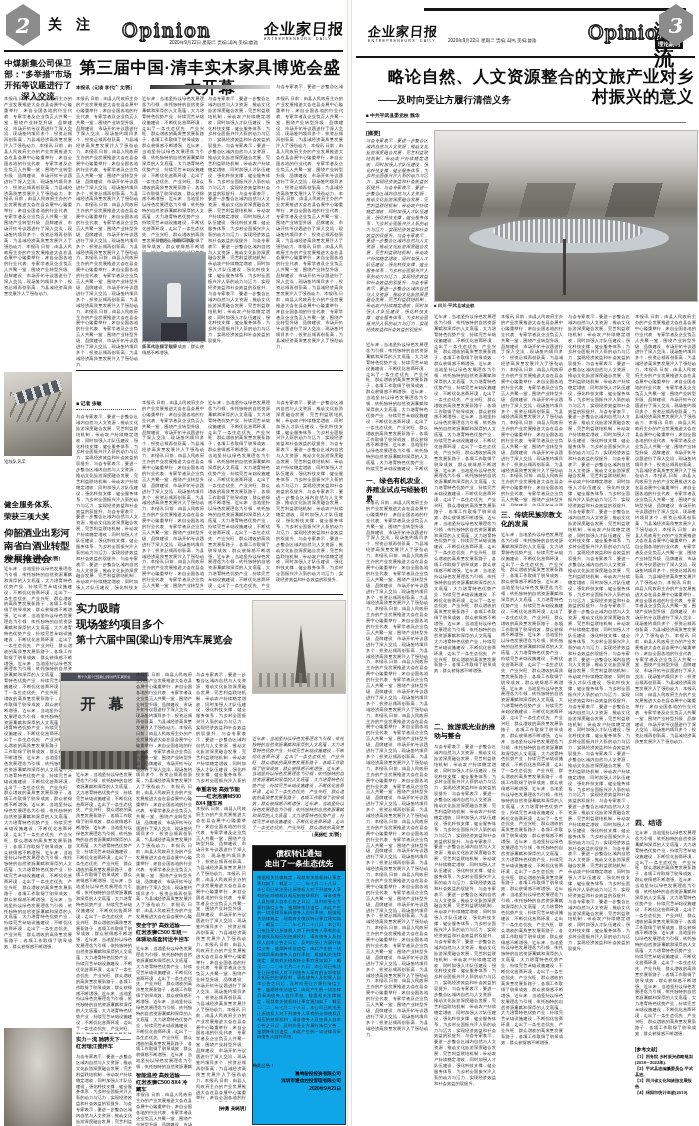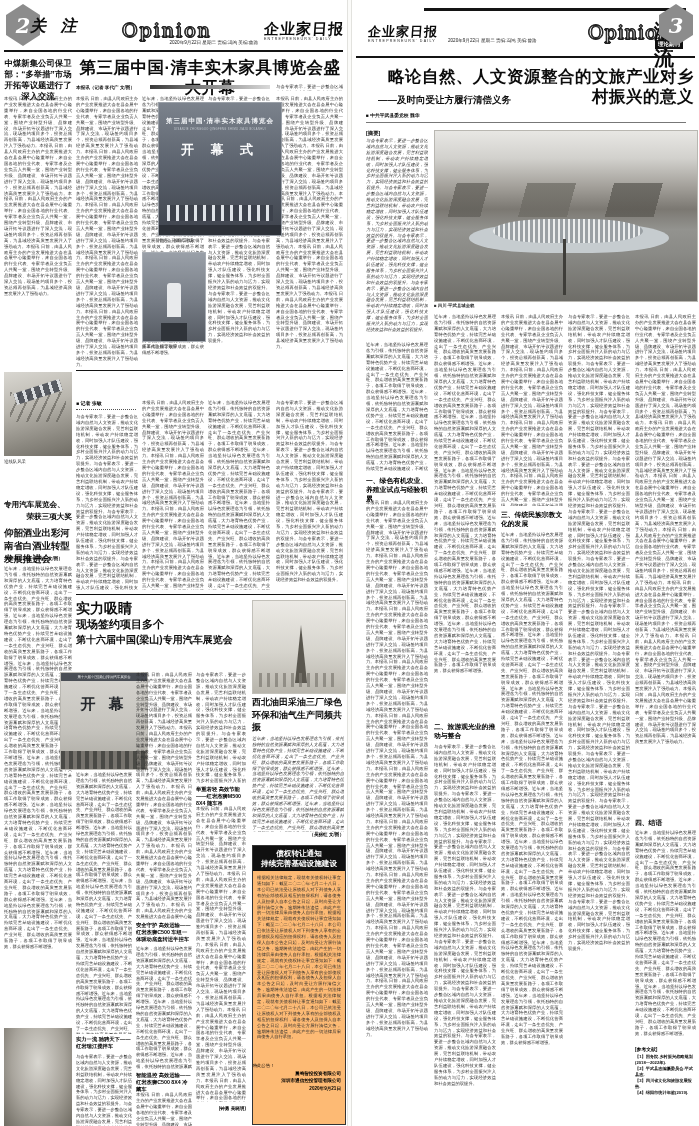--- a/index.html
+++ b/index.html
@@ -21,102 +21,94 @@
          display:flex;align-items:center;justify-content:center;
          color:#fff;font:italic bold 21px "DejaVu Serif",serif;}
   .outline{color:#fdfdfd;font-family:"DejaVu Serif",serif;
            -webkit-text-stroke:1px #222;
            text-shadow:-1px 0 0 #222,1px 0 0 #222,0 -1px 0 #222,0 1px 0 #222;}
   .masthead{font:bold 15px/15px "DejaVu Serif",serif;color:#0a0a0a;letter-spacing:1px;transform:skewX(-4deg);}
   .masthead-en{font:3.6px/4px "Liberation Sans",sans-serif;letter-spacing:1.2px;color:#222;}
   .dateline{font:4.6px/6px "Liberation Sans",sans-serif;color:#222;}
   .subhead{font:bold 5.3px/7px "Liberation Sans",sans-serif;color:#000;}
   .sec-head{font:bold 6.8px/9px "Liberation Sans",sans-serif;color:#000;}
-  .notice{position:absolute;border:1px solid #333;background:#fdba74;}
+  .notice{position:absolute;border:1px solid #333;background:#0ea5e9;}
   .notice-head{background:#101010;color:#fff;text-align:center;
                font:bold 7.6px/9.5px "Liberation Sans",sans-serif;padding:3px 0;}
   .sign{font:bold 4.6px/6.4px "Liberation Sans",sans-serif;color:#000;text-align:right;}
   .gradbar{background:linear-gradient(90deg,#3a3a3a,#d9d9d9);height:4px;}
   .people{background:repeating-linear-gradient(90deg,#dfe3e8 0 3px,#3c414b 3px 9px);}
   .crowd{background:repeating-linear-gradient(90deg,#4a4a46 0 4px,#76736d 4px 8px);}
 </style>
 </head>
 <body>
 
 <div id="canvas">
 
   <div class="pg" id="pgL">
 
     <div class="badge" style="left:6px;top:4px;">
       <span>2</span>
     </div>
-    <div class="abs hb" style="left:30px;top:16px;font-size:16px;letter-spacing:5px;font-style:italic;">关 注</div>
+    <div class="abs hb" style="left:48px;top:16px;font-size:14px;letter-spacing:5px;">关 注</div>
     <div class="abs outline" style="left:122px;top:19px;font-size:19px;letter-spacing:2px;">Opinion</div>
     <div class="abs dateline" style="left:128px;top:40px;width:130px;text-align:right;">2020年9月22日 星期二  责编:冯鸿  美编:曾路</div>
     <div class="abs" style="left:264px;top:22px;">
       <div class="masthead">企业家日报</div>
       <div class="masthead-en">ENTREPRENEURS' DAILY</div>
     </div>
     <div class="rule" style="left:4px;top:50px;width:339px;height:2px;"></div>
 
     <div class="abs hb" style="left:4px;top:58px;width:68px;font-size:8.4px;line-height:11px;text-align:center;">中煤新集公司保卫部：“多举措”市场开拓等议题进行了深入交流</div>
     <div class="abs greek" style="left:4px;top:96px;width:68px;height:272px;">本报讯 日前，由县人民政府主办的产业发展推进大会在县会展中心隆重举行，来自全国各地的行业代表、专家学者及企业负责人共聚一堂，围绕产业转型升级、品牌建设、市场开拓等议题进行了深入交流，现场签约项目多个，投资总额再创新高，为县域经济高质量发展注入了强劲动力。本报讯 日前，由县人民政府主办的产业发展推进大会在县会展中心隆重举行，来自全国各地的行业代表、专家学者及企业负责人共聚一堂，围绕产业转型升级、品牌建设、市场开拓等议题进行了深入交流，现场签约项目多个，投资总额再创新高，为县域经济高质量发展注入了强劲动力。本报讯 日前，由县人民政府主办的产业发展推进大会在县会展中心隆重举行，来自全国各地的行业代表、专家学者及企业负责人共聚一堂，围绕产业转型升级、品牌建设、市场开拓等议题进行了深入交流，现场签约项目多个，投资总额再创新高，为县域经济高质量发展注入了强劲动力。本报讯 日前，由县人民政府主办的产业发展推进大会在县会展中心隆重举行，来自全国各地的行业代表、专家学者及企业负责人共聚一堂，围绕产业转型升级、品牌建设、市场开拓等议题进行了深入交流，现场签约项目多个，投资总额再创新高，为县域经济高质量发展注入了强劲动力。</div>
     <div class="photo" style="left:4px;top:372px;width:68px;height:84px;
          background:linear-gradient(165deg,#d9d7d1 0%,#b9b6ae 40%,#8d8a82 75%,#6f6c64 100%);">
       <div class="abs" style="left:6px;top:20px;width:56px;height:30px;
            background:repeating-linear-gradient(115deg,#55534d 0 2px,transparent 2px 9px);opacity:.55;"></div>
       <div class="abs people" style="left:10px;top:14px;width:48px;height:12px;opacity:.8;transform:rotate(-18deg);"></div>
     </div>
     <div class="abs cap" style="left:4px;top:459px;">巡线队风采</div>
-    <div class="abs hb" style="left:4px;top:500px;width:68px;font-size:7.6px;line-height:10px;">专用汽车展览会、</div>
-    <div class="abs hb" style="left:4px;top:512px;width:68px;font-size:7.6px;line-height:10px;text-align:right;">荣获三项大奖</div>
+    <div class="abs hb" style="left:4px;top:500px;width:68px;font-size:7.6px;line-height:10px;">健全服务体系、</div>
+    <div class="abs hb" style="left:4px;top:512px;width:68px;font-size:7.6px;line-height:10px;">荣获三项大奖</div>
     <div class="abs hb" style="left:4px;top:526px;width:68px;font-size:9.4px;line-height:13px;">仰韶酒业出彩河南省白酒业转型发展推进会</div>
     <div class="abs hb" style="left:4px;top:556px;width:68px;font-size:4.6px;line-height:6px;">本报讯（记者 李代广 文/图）</div>
     <div class="abs greek" style="left:4px;top:566px;width:68px;height:458px;">近年来，当地坚持以绿色发展理念为引领，依托独特的自然资源禀赋和深厚的人文底蕴，大力培育特色优势产业，持续完善基础设施建设，不断优化营商环境，走出了一条生态优先、产业兴旺、群众增收的高质量发展新路子，各项工作取得了明显成效，群众获得感不断增强。近年来，当地坚持以绿色发展理念为引领，依托独特的自然资源禀赋和深厚的人文底蕴，大力培育特色优势产业，持续完善基础设施建设，不断优化营商环境，走出了一条生态优先、产业兴旺、群众增收的高质量发展新路子，各项工作取得了明显成效，群众获得感不断增强。近年来，当地坚持以绿色发展理念为引领，依托独特的自然资源禀赋和深厚的人文底蕴，大力培育特色优势产业，持续完善基础设施建设，不断优化营商环境，走出了一条生态优先、产业兴旺、群众增收的高质量发展新路子，各项工作取得了明显成效，群众获得感不断增强。近年来，当地坚持以绿色发展理念为引领，依托独特的自然资源禀赋和深厚的人文底蕴，大力培育特色优势产业，持续完善基础设施建设，不断优化营商环境，走出了一条生态优先、产业兴旺、群众增收的高质量发展新路子，各项工作取得了明显成效，群众获得感不断增强。近年来，当地坚持以绿色发展理念为引领，依托独特的自然资源禀赋和深厚的人文底蕴，大力培育特色优势产业，持续完善基础设施建设，不断优化营商环境，走出了一条生态优先、产业兴旺、群众增收的高质量发展新路子，各项工作取得了明显成效，群众获得感不断增强。近年来，当地坚持以绿色发展理念为引领，依托独特的自然资源禀赋和深厚的人文底蕴，大力培育特色优势产业，持续完善基础设施建设，不断优化营商环境，走出了一条生态优先、产业兴旺、群众增收的高质量发展新路子，各项工作取得了明显成效，群众获得感不断增强。近年来，当地坚持以绿色发展理念为引领，依托独特的自然资源禀赋和深厚的人文底蕴，大力培育特色优势产业，持续完善基础设施建设，不断优化营商环境，走出了一条生态优先、产业兴旺、群众增收的高质量发展新路子，各项工作取得了明显成效，群众获得感不断增强。近年来，当地坚持以绿色发展理念为引领，依托独特的自然资源禀赋和深厚的人文底蕴，大力培育特色优势产业，持续完善基础设施建设，不断优化营商环境，走出了一条生态优先、产业兴旺、群众增收的高质量发展新路子，各项工作取得了明显成效，群众获得感不断增强。</div>
     <div class="photo" style="left:4px;top:1028px;width:68px;height:98px;
          background:radial-gradient(ellipse at 50% 35%,#d8d6d0 0%,#a8a49c 55%,#6f6b62 100%);"></div>
 
     <div class="abs hb" style="left:76px;top:57px;width:268px;font-size:16.5px;line-height:20px;text-align:center;letter-spacing:.5px;">第三届中国·清丰实木家具博览会盛大开幕</div>
     <div class="abs hb" style="left:76px;top:85px;font-size:4.6px;">本报讯（记者 李代广 文/图）</div>
     <div class="abs gradbar" style="left:150px;top:85px;width:120px;"></div>
     <div class="abs greek" style="left:276px;top:84px;width:67px;height:7px;">与会专家表示，要进一步整合区域内自然与人文资源，推动文化旅游深度融合发展，完善利益联结机制，带动农户持续稳定增收，同时加强人才队伍建设，强化科技支撑，健全服务体系，为乡村全面振兴注入新的动力与活力，实现经济效益和社会效益的双提升。</div>
 
     <div class="abs greek" style="left:76px;top:96px;width:62px;height:272px;">本报讯 日前，由县人民政府主办的产业发展推进大会在县会展中心隆重举行，来自全国各地的行业代表、专家学者及企业负责人共聚一堂，围绕产业转型升级、品牌建设、市场开拓等议题进行了深入交流，现场签约项目多个，投资总额再创新高，为县域经济高质量发展注入了强劲动力。本报讯 日前，由县人民政府主办的产业发展推进大会在县会展中心隆重举行，来自全国各地的行业代表、专家学者及企业负责人共聚一堂，围绕产业转型升级、品牌建设、市场开拓等议题进行了深入交流，现场签约项目多个，投资总额再创新高，为县域经济高质量发展注入了强劲动力。本报讯 日前，由县人民政府主办的产业发展推进大会在县会展中心隆重举行，来自全国各地的行业代表、专家学者及企业负责人共聚一堂，围绕产业转型升级、品牌建设、市场开拓等议题进行了深入交流，现场签约项目多个，投资总额再创新高，为县域经济高质量发展注入了强劲动力。本报讯 日前，由县人民政府主办的产业发展推进大会在县会展中心隆重举行，来自全国各地的行业代表、专家学者及企业负责人共聚一堂，围绕产业转型升级、品牌建设、市场开拓等议题进行了深入交流，现场签约项目多个，投资总额再创新高，为县域经济高质量发展注入了强劲动力。本报讯 日前，由县人民政府主办的产业发展推进大会在县会展中心隆重举行，来自全国各地的行业代表、专家学者及企业负责人共聚一堂，围绕产业转型升级、品牌建设、市场开拓等议题进行了深入交流，现场签约项目多个，投资总额再创新高，为县域经济高质量发展注入了强劲动力。</div>
     <div class="abs greek" style="left:142px;top:96px;width:62px;height:272px;">近年来，当地坚持以绿色发展理念为引领，依托独特的自然资源禀赋和深厚的人文底蕴，大力培育特色优势产业，持续完善基础设施建设，不断优化营商环境，走出了一条生态优先、产业兴旺、群众增收的高质量发展新路子，各项工作取得了明显成效，群众获得感不断增强。近年来，当地坚持以绿色发展理念为引领，依托独特的自然资源禀赋和深厚的人文底蕴，大力培育特色优势产业，持续完善基础设施建设，不断优化营商环境，走出了一条生态优先、产业兴旺、群众增收的高质量发展新路子，各项工作取得了明显成效，群众获得感不断增强。近年来，当地坚持以绿色发展理念为引领，依托独特的自然资源禀赋和深厚的人文底蕴，大力培育特色优势产业，持续完善基础设施建设，不断优化营商环境，走出了一条生态优先、产业兴旺、群众增收的高质量发展新路子，各项工作取得了明显成效，群众获得感不断增强。近年来，当地坚持以绿色发展理念为引领，依托独特的自然资源禀赋和深厚的人文底蕴，大力培育特色优势产业，持续完善基础设施建设，不断优化营商环境，走出了一条生态优先、产业兴旺、群众增收的高质量发展新路子，各项工作取得了明显成效，群众获得感不断增强。近年来，当地坚持以绿色发展理念为引领，依托独特的自然资源禀赋和深厚的人文底蕴，大力培育特色优势产业，持续完善基础设施建设，不断优化营商环境，走出了一条生态优先、产业兴旺、群众增收的高质量发展新路子，各项工作取得了明显成效，群众获得感不断增强。</div>
     <div class="abs greek" style="left:208px;top:96px;width:62px;height:272px;">与会专家表示，要进一步整合区域内自然与人文资源，推动文化旅游深度融合发展，完善利益联结机制，带动农户持续稳定增收，同时加强人才队伍建设，强化科技支撑，健全服务体系，为乡村全面振兴注入新的动力与活力，实现经济效益和社会效益的双提升。与会专家表示，要进一步整合区域内自然与人文资源，推动文化旅游深度融合发展，完善利益联结机制，带动农户持续稳定增收，同时加强人才队伍建设，强化科技支撑，健全服务体系，为乡村全面振兴注入新的动力与活力，实现经济效益和社会效益的双提升。与会专家表示，要进一步整合区域内自然与人文资源，推动文化旅游深度融合发展，完善利益联结机制，带动农户持续稳定增收，同时加强人才队伍建设，强化科技支撑，健全服务体系，为乡村全面振兴注入新的动力与活力，实现经济效益和社会效益的双提升。与会专家表示，要进一步整合区域内自然与人文资源，推动文化旅游深度融合发展，完善利益联结机制，带动农户持续稳定增收，同时加强人才队伍建设，强化科技支撑，健全服务体系，为乡村全面振兴注入新的动力与活力，实现经济效益和社会效益的双提升。与会专家表示，要进一步整合区域内自然与人文资源，推动文化旅游深度融合发展，完善利益联结机制，带动农户持续稳定增收，同时加强人才队伍建设，强化科技支撑，健全服务体系，为乡村全面振兴注入新的动力与活力，实现经济效益和社会效益的双提升。</div>
     <div class="abs greek" style="left:276px;top:96px;width:67px;height:272px;">本报讯 日前，由县人民政府主办的产业发展推进大会在县会展中心隆重举行，来自全国各地的行业代表、专家学者及企业负责人共聚一堂，围绕产业转型升级、品牌建设、市场开拓等议题进行了深入交流，现场签约项目多个，投资总额再创新高，为县域经济高质量发展注入了强劲动力。本报讯 日前，由县人民政府主办的产业发展推进大会在县会展中心隆重举行，来自全国各地的行业代表、专家学者及企业负责人共聚一堂，围绕产业转型升级、品牌建设、市场开拓等议题进行了深入交流，现场签约项目多个，投资总额再创新高，为县域经济高质量发展注入了强劲动力。本报讯 日前，由县人民政府主办的产业发展推进大会在县会展中心隆重举行，来自全国各地的行业代表、专家学者及企业负责人共聚一堂，围绕产业转型升级、品牌建设、市场开拓等议题进行了深入交流，现场签约项目多个，投资总额再创新高，为县域经济高质量发展注入了强劲动力。本报讯 日前，由县人民政府主办的产业发展推进大会在县会展中心隆重举行，来自全国各地的行业代表、专家学者及企业负责人共聚一堂，围绕产业转型升级、品牌建设、市场开拓等议题进行了深入交流，现场签约项目多个，投资总额再创新高，为县域经济高质量发展注入了强劲动力。本报讯 日前，由县人民政府主办的产业发展推进大会在县会展中心隆重举行，来自全国各地的行业代表、专家学者及企业负责人共聚一堂，围绕产业转型升级、品牌建设、市场开拓等议题进行了深入交流，现场签约项目多个，投资总额再创新高，为县域经济高质量发展注入了强劲动力。</div>
 
-    <div class="photo" style="left:158px;top:102px;width:122px;height:132px;
-         background:linear-gradient(180deg,#7b828c 0%,#5d646f 45%,#3e434c 100%);border:1px solid #9aa0a8;">
-      <div style="margin-top:14px;text-align:center;color:#f2f4f7;font-weight:bold;font-size:6.5px;letter-spacing:1px;">第三届中国·清丰实木家具博览会</div>
-      <div style="text-align:center;color:#c8cdd4;font-size:2.6px;letter-spacing:.4px;margin-top:2px;">DISANJIE ZHONGGUO QINGFENG SHIMU JIAJU BOLANHUI</div>
-      <div style="text-align:center;color:#fafbfc;font-weight:bold;font-size:13px;letter-spacing:6px;margin-top:10px;font-family:'DejaVu Serif',serif;">开 幕 式</div>
-      <div class="people" style="position:absolute;left:8px;bottom:14px;width:106px;height:16px;"></div>
-      <div style="position:absolute;left:0;bottom:0;width:100%;height:10px;background:#2d3138;"></div>
-    </div>
     <div class="abs cap" style="left:158px;top:238px;">博览会开幕式现场</div>
 
     <div class="photo" style="left:142px;top:252px;width:62px;height:88px;
          background:linear-gradient(180deg,#9aa0a8 0%,#767c85 55%,#555a62 100%);border:1px solid #a8adb4;">
       <div style="position:absolute;left:24px;top:30px;width:14px;height:34px;background:#e8eaec;border-radius:3px 3px 0 0;"></div>
       <div style="position:absolute;left:18px;bottom:0;width:26px;height:18px;background:#30343a;"></div>
     </div>
     <div class="abs cap" style="left:142px;top:344px;">开幕式上领导致辞</div>
 
     <div class="rule" style="left:76px;top:370px;width:267px;height:1px;"></div>
 
     <div class="abs hb" style="left:76px;top:400px;width:60px;font-size:5px;border-bottom:1px dotted #555;padding-bottom:3px;">■ 记者 张敏</div>
     <div class="abs greek" style="left:76px;top:414px;width:62px;height:176px;">与会专家表示，要进一步整合区域内自然与人文资源，推动文化旅游深度融合发展，完善利益联结机制，带动农户持续稳定增收，同时加强人才队伍建设，强化科技支撑，健全服务体系，为乡村全面振兴注入新的动力与活力，实现经济效益和社会效益的双提升。与会专家表示，要进一步整合区域内自然与人文资源，推动文化旅游深度融合发展，完善利益联结机制，带动农户持续稳定增收，同时加强人才队伍建设，强化科技支撑，健全服务体系，为乡村全面振兴注入新的动力与活力，实现经济效益和社会效益的双提升。与会专家表示，要进一步整合区域内自然与人文资源，推动文化旅游深度融合发展，完善利益联结机制，带动农户持续稳定增收，同时加强人才队伍建设，强化科技支撑，健全服务体系，为乡村全面振兴注入新的动力与活力，实现经济效益和社会效益的双提升。与会专家表示，要进一步整合区域内自然与人文资源，推动文化旅游深度融合发展，完善利益联结机制，带动农户持续稳定增收，同时加强人才队伍建设，强化科技支撑，健全服务体系，为乡村全面振兴注入新的动力与活力，实现经济效益和社会效益的双提升。</div>
     <div class="abs greek" style="left:142px;top:400px;width:62px;height:190px;">本报讯 日前，由县人民政府主办的产业发展推进大会在县会展中心隆重举行，来自全国各地的行业代表、专家学者及企业负责人共聚一堂，围绕产业转型升级、品牌建设、市场开拓等议题进行了深入交流，现场签约项目多个，投资总额再创新高，为县域经济高质量发展注入了强劲动力。本报讯 日前，由县人民政府主办的产业发展推进大会在县会展中心隆重举行，来自全国各地的行业代表、专家学者及企业负责人共聚一堂，围绕产业转型升级、品牌建设、市场开拓等议题进行了深入交流，现场签约项目多个，投资总额再创新高，为县域经济高质量发展注入了强劲动力。本报讯 日前，由县人民政府主办的产业发展推进大会在县会展中心隆重举行，来自全国各地的行业代表、专家学者及企业负责人共聚一堂，围绕产业转型升级、品牌建设、市场开拓等议题进行了深入交流，现场签约项目多个，投资总额再创新高，为县域经济高质量发展注入了强劲动力。本报讯 日前，由县人民政府主办的产业发展推进大会在县会展中心隆重举行，来自全国各地的行业代表、专家学者及企业负责人共聚一堂，围绕产业转型升级、品牌建设、市场开拓等议题进行了深入交流，现场签约项目多个，投资总额再创新高，为县域经济高质量发展注入了强劲动力。</div>
     <div class="abs greek" style="left:208px;top:400px;width:62px;height:190px;">近年来，当地坚持以绿色发展理念为引领，依托独特的自然资源禀赋和深厚的人文底蕴，大力培育特色优势产业，持续完善基础设施建设，不断优化营商环境，走出了一条生态优先、产业兴旺、群众增收的高质量发展新路子，各项工作取得了明显成效，群众获得感不断增强。近年来，当地坚持以绿色发展理念为引领，依托独特的自然资源禀赋和深厚的人文底蕴，大力培育特色优势产业，持续完善基础设施建设，不断优化营商环境，走出了一条生态优先、产业兴旺、群众增收的高质量发展新路子，各项工作取得了明显成效，群众获得感不断增强。近年来，当地坚持以绿色发展理念为引领，依托独特的自然资源禀赋和深厚的人文底蕴，大力培育特色优势产业，持续完善基础设施建设，不断优化营商环境，走出了一条生态优先、产业兴旺、群众增收的高质量发展新路子，各项工作取得了明显成效，群众获得感不断增强。近年来，当地坚持以绿色发展理念为引领，依托独特的自然资源禀赋和深厚的人文底蕴，大力培育特色优势产业，持续完善基础设施建设，不断优化营商环境，走出了一条生态优先、产业兴旺、群众增收的高质量发展新路子，各项工作取得了明显成效，群众获得感不断增强。</div>
     <div class="abs greek" style="left:276px;top:400px;width:67px;height:190px;">与会专家表示，要进一步整合区域内自然与人文资源，推动文化旅游深度融合发展，完善利益联结机制，带动农户持续稳定增收，同时加强人才队伍建设，强化科技支撑，健全服务体系，为乡村全面振兴注入新的动力与活力，实现经济效益和社会效益的双提升。与会专家表示，要进一步整合区域内自然与人文资源，推动文化旅游深度融合发展，完善利益联结机制，带动农户持续稳定增收，同时加强人才队伍建设，强化科技支撑，健全服务体系，为乡村全面振兴注入新的动力与活力，实现经济效益和社会效益的双提升。与会专家表示，要进一步整合区域内自然与人文资源，推动文化旅游深度融合发展，完善利益联结机制，带动农户持续稳定增收，同时加强人才队伍建设，强化科技支撑，健全服务体系，为乡村全面振兴注入新的动力与活力，实现经济效益和社会效益的双提升。与会专家表示，要进一步整合区域内自然与人文资源，推动文化旅游深度融合发展，完善利益联结机制，带动农户持续稳定增收，同时加强人才队伍建设，强化科技支撑，健全服务体系，为乡村全面振兴注入新的动力与活力，实现经济效益和社会效益的双提升。</div>
 
     <div class="rule" style="left:76px;top:594px;width:267px;height:1px;"></div>
 
-    <div class="abs hb" style="left:76px;top:601px;font-size:14px;line-height:15px;">实力吸睛</div>
+    <div class="abs hb" style="left:76px;top:601px;font-size:11px;line-height:15px;">实力吸睛</div>
     <div class="abs hb" style="left:76px;top:617px;font-size:11px;line-height:15px;">现场签约项目多个</div>
     <div class="abs hb" style="left:76px;top:633px;font-size:10px;line-height:14px;">第十六届中国(梁山)专用汽车展览会</div>
 
     <div class="photo" style="left:60px;top:672px;width:86px;height:96px;
          background:linear-gradient(180deg,#d6d4cf 0%,#c4c2bc 60%,#a9a7a0 100%);border:1px solid #b9b7b1;">
       <div style="background:#4a4e55;color:#eceef0;font-size:3.4px;text-align:center;padding:2px 1px;">第十六届中国(梁山)专用汽车展览会</div>
       <div style="text-align:center;color:#23262b;font-weight:bold;font-size:15px;letter-spacing:4px;margin-top:14px;font-family:'DejaVu Serif',serif;">开 幕</div>
       <div class="crowd" style="position:absolute;left:0;bottom:0;width:100%;height:18px;"></div>
     </div>
 
@@ -135,28 +127,27 @@
     <div class="abs greek" style="left:196px;top:806px;width:50px;height:296px;">本报讯 日前，由县人民政府主办的产业发展推进大会在县会展中心隆重举行，来自全国各地的行业代表、专家学者及企业负责人共聚一堂，围绕产业转型升级、品牌建设、市场开拓等议题进行了深入交流，现场签约项目多个，投资总额再创新高，为县域经济高质量发展注入了强劲动力。本报讯 日前，由县人民政府主办的产业发展推进大会在县会展中心隆重举行，来自全国各地的行业代表、专家学者及企业负责人共聚一堂，围绕产业转型升级、品牌建设、市场开拓等议题进行了深入交流，现场签约项目多个，投资总额再创新高，为县域经济高质量发展注入了强劲动力。本报讯 日前，由县人民政府主办的产业发展推进大会在县会展中心隆重举行，来自全国各地的行业代表、专家学者及企业负责人共聚一堂，围绕产业转型升级、品牌建设、市场开拓等议题进行了深入交流，现场签约项目多个，投资总额再创新高，为县域经济高质量发展注入了强劲动力。本报讯 日前，由县人民政府主办的产业发展推进大会在县会展中心隆重举行，来自全国各地的行业代表、专家学者及企业负责人共聚一堂，围绕产业转型升级、品牌建设、市场开拓等议题进行了深入交流，现场签约项目多个，投资总额再创新高，为县域经济高质量发展注入了强劲动力。本报讯 日前，由县人民政府主办的产业发展推进大会在县会展中心隆重举行，来自全国各地的行业代表、专家学者及企业负责人共聚一堂，围绕产业转型升级、品牌建设、市场开拓等议题进行了深入交流，现场签约项目多个，投资总额再创新高，为县域经济高质量发展注入了强劲动力。本报讯 日前，由县人民政府主办的产业发展推进大会在县会展中心隆重举行，来自全国各地的行业代表、专家学者及企业负责人共聚一堂，围绕产业转型升级、品牌建设、市场开拓等议题进行了深入交流，现场签约项目多个，投资总额再创新高，为县域经济高质量发展注入了强劲动力。</div>
     <div class="abs sign" style="left:196px;top:1106px;width:50px;">(钟勇 吴晓明)</div>
 
     <div class="photo" style="left:252px;top:600px;width:92px;height:92px;
          background:linear-gradient(180deg,#eceae5 0%,#d6d4cd 55%,#b7b4ab 100%);border:1px solid #c2c0b9;">
       <div style="position:absolute;left:42px;bottom:10px;width:0;height:0;
            border-left:6px solid transparent;border-right:6px solid transparent;border-bottom:58px solid #5a574f;"></div>
       <div style="position:absolute;left:6px;bottom:6px;width:80px;height:14px;
            background:repeating-linear-gradient(90deg,#7d7a72 0 3px,transparent 3px 8px);opacity:.7;"></div>
     </div>
-    <div class="abs hb" style="left:252px;top:696px;width:92px;font-size:9px;line-height:12.5px;">西北油田采油三厂绿色环保和油气生产同频共振</div>
     <div class="abs greek it" style="left:252px;top:736px;width:92px;height:96px;">近年来，当地坚持以绿色发展理念为引领，依托独特的自然资源禀赋和深厚的人文底蕴，大力培育特色优势产业，持续完善基础设施建设，不断优化营商环境，走出了一条生态优先、产业兴旺、群众增收的高质量发展新路子，各项工作取得了明显成效，群众获得感不断增强。近年来，当地坚持以绿色发展理念为引领，依托独特的自然资源禀赋和深厚的人文底蕴，大力培育特色优势产业，持续完善基础设施建设，不断优化营商环境，走出了一条生态优先、产业兴旺、群众增收的高质量发展新路子，各项工作取得了明显成效，群众获得感不断增强。近年来，当地坚持以绿色发展理念为引领，依托独特的自然资源禀赋和深厚的人文底蕴，大力培育特色优势产业，持续完善基础设施建设，不断优化营商环境，走出了一条生态优先、产业兴旺、群众增收的高质量发展新路子，各项工作取得了明显成效，群众获得感不断增强。近年来，当地坚持以绿色发展理念为引领，依托独特的自然资源禀赋和深厚的人文底蕴，大力培育特色优势产业，持续完善基础设施建设，不断优化营商环境，走出了一条生态优先、产业兴旺、群众增收的高质量发展新路子，各项工作取得了明显成效，群众获得感不断增强。</div>
     <div class="abs sign" style="left:252px;top:832px;width:92px;">（吴丽红 文/图）</div>
 
     <div class="notice" style="left:252px;top:845px;width:92px;height:278px;">
       <div class="notice-head">
         <div>债权转让通知</div>
-        <div>持续完善基础设施建设</div>
+        <div>走出了一条生态优先</div>
       </div>
       <div class="greek" style="margin:4px 4px 0 4px;height:186px;">根据相关法律规定，现就有关债权转让事宜通知如下：截至二〇二〇年七月二十八日，本公司已依法受让原债权人对下列债务人享有的全部债权及相应的担保权利，请各债务人及担保人自本公告之日起，及时向受让方履行清偿义务，逾期将依法追偿，由此产生的一切法律后果由债务人自行承担。根据相关法律规定，现就有关债权转让事宜通知如下：截至二〇二〇年七月二十八日，本公司已依法受让原债权人对下列债务人享有的全部债权及相应的担保权利，请各债务人及担保人自本公告之日起，及时向受让方履行清偿义务，逾期将依法追偿，由此产生的一切法律后果由债务人自行承担。根据相关法律规定，现就有关债权转让事宜通知如下：截至二〇二〇年七月二十八日，本公司已依法受让原债权人对下列债务人享有的全部债权及相应的担保权利，请各债务人及担保人自本公告之日起，及时向受让方履行清偿义务，逾期将依法追偿，由此产生的一切法律后果由债务人自行承担。根据相关法律规定，现就有关债权转让事宜通知如下：截至二〇二〇年七月二十八日，本公司已依法受让原债权人对下列债务人享有的全部债权及相应的担保权利，请各债务人及担保人自本公告之日起，及时向受让方履行清偿义务，逾期将依法追偿，由此产生的一切法律后果由债务人自行承担。</div>
       <div style="margin:2px 6px 0 0;font-size:4.3px;">特此公告！</div>
       <div class="sign" style="margin:3px 4px 0 0;">晨鸣智投投资有限公司</div>
       <div class="sign" style="margin:1px 4px 0 0;">深圳市通信控投管理有限公司</div>
       <div class="sign" style="margin:1px 4px 0 0;">2020年9月21日</div>
     </div>
   </div>
 
   <div class="pg" id="pgR">

